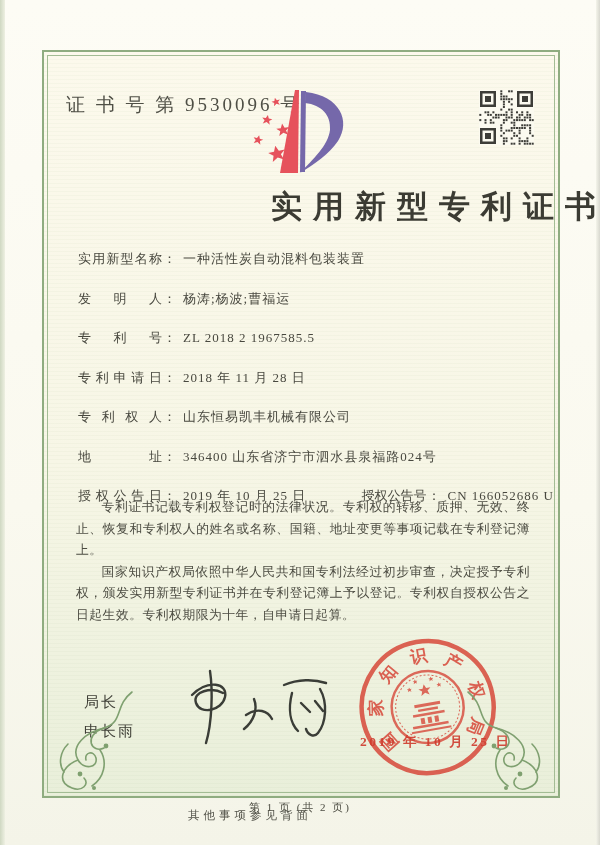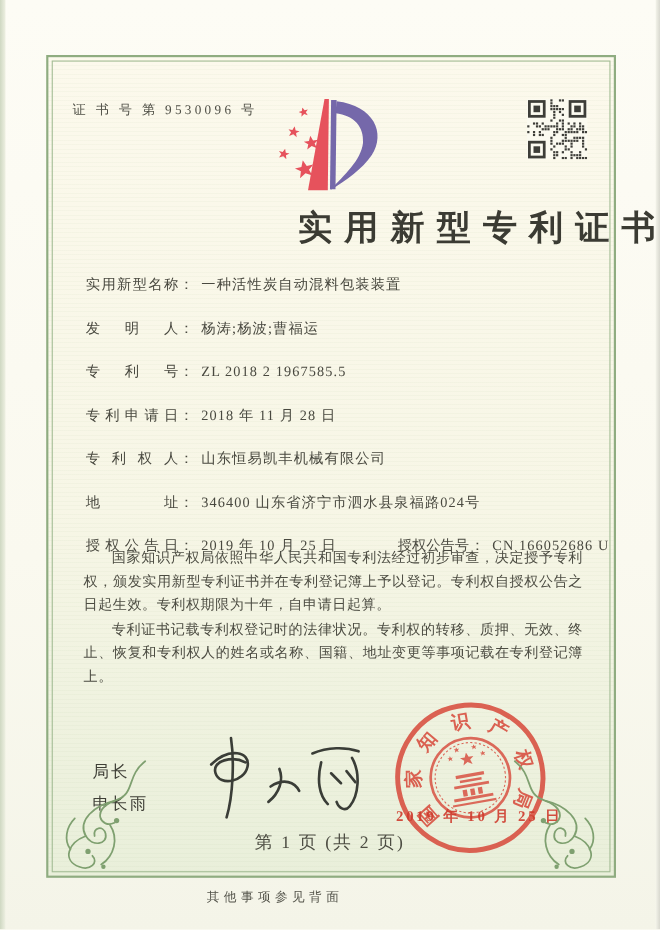--- a/index.html
+++ b/index.html
@@ -10,42 +10,42 @@
   .edge-left { position:absolute; left:0; top:0; width:5px; height:100%;
                background:linear-gradient(90deg,#cfd8c2,#eef0e2); }
   .edge-right { position:absolute; right:0; top:0; width:4px; height:100%;
                 background:linear-gradient(270deg,#d8d8cf,#f4f4ea); }
   .frame { position:absolute; left:42px; top:50px; width:518px; height:748px;
            border:2px solid #8fac80;
            background:
              repeating-linear-gradient(0deg, rgba(140,170,120,0.05) 0 1px, transparent 1px 4px),
              linear-gradient(180deg,#fcf9ec 0%,#f7f6e6 55%,#e9efda 100%); }
   .frame-inner { position:absolute; inset:3px; border:1px solid #a3bc94; pointer-events:none; }
-  .cert-no { position:absolute; left:66px; top:92px; font-size:12px; letter-spacing:3px; color:#4f4f46; }
+  .cert-no { position:absolute; left:66px; top:92px; font-size:19px; letter-spacing:3px; color:#4f4f46; }
   .logo { position:absolute; left:243px; top:82px; }
   .qr { position:absolute; left:479px; top:90px; }
   .title { position:absolute; left:12px; top:186px; width:595px; text-align:right;
            font-size:31px; font-weight:bold; letter-spacing:11px; color:#3b3b33; }
   .fields { position:absolute; left:78px; top:250px; width:452px; font-size:13px; color:#48483f; }
   .field-row { margin-bottom:21.5px; white-space:nowrap; }
   .flabel { display:inline-block; width:84px; text-align:justify; text-align-last:justify; letter-spacing:0; }
   .fcolon { margin-left:1px; }
   .fvalue { margin-left:7px; letter-spacing:1px; }
   .grant-row .grp2 { margin-left:52px; }
   .paras { position:absolute; left:76px; top:497px; width:454px; font-size:12.8px;
            line-height:21.6px; color:#4c4c42; text-align:justify; letter-spacing:0.5px; }
   .paras p { text-indent:2em; }
   .director { position:absolute; left:84px; top:688px; font-size:15px; color:#3e3e36;
               line-height:29px; letter-spacing:2px; }
   .signature { position:absolute; left:168px; top:665px; }
   .seal { position:absolute; left:353px; top:632px; transform:rotate(-10deg); opacity:0.92; }
   .seal-date { position:absolute; left:360px; top:733px; font-size:13.5px; letter-spacing:2.5px;
                color:#cf3b2d; font-weight:bold; opacity:0.9; }
-  .page-footer { position:absolute; left:0; top:756px; width:600px; text-align:center;
-                 font-size:16px; letter-spacing:2px; color:#4c4c42; }
+  .page-footer { position:absolute; left:0; top:800px; width:600px; text-align:center;
+                 font-size:11px; letter-spacing:2px; color:#4c4c42; }
   .back-note { position:absolute; left:0; top:808px; width:500px; text-align:center;
                font-size:11.5px; letter-spacing:4px; color:#53534a; }
   .corner { position:absolute; }
   .corner-bl { left:44px; top:688px; }
   .corner-br { right:44px; top:688px; transform:scaleX(-1); }
 </style>
 </head>
 <body>
 
 <div class="page">
@@ -243,22 +243,22 @@
     <div class="field-row">
       <span class="flabel">地址</span><span class="fcolon">：</span><span class="fvalue">346400 山东省济宁市泗水县泉福路024号</span>
     </div>
     <div class="field-row grant-row">
       <span class="grp1"><span class="flabel">授权公告日</span><span class="fcolon">：</span><span class="fvalue">2019 年 10 月 25 日</span></span>
       <span class="grp2"><span>授权公告号</span><span class="fcolon">：</span><span class="fvalue">CN 166052686 U</span></span>
     </div>
   </div>
 
   <div class="paras">
+    <p>专利证书记载专利权登记时的法律状况。专利权的转移、质押、无效、终止、恢复和专利权人的姓名或名称、国籍、地址变更等事项记载在专利登记簿上。</p>
     <p>国家知识产权局依照中华人民共和国专利法经过初步审查，决定授予专利权，颁发实用新型专利证书并在专利登记簿上予以登记。专利权自授权公告之日起生效。专利权期限为十年，自申请日起算。</p>
-    <p>专利证书记载专利权登记时的法律状况。专利权的转移、质押、无效、终止、恢复和专利权人的姓名或名称、国籍、地址变更等事项记载在专利登记簿上。</p>
   </div>
 
   <div class="director">
     <div>局长</div>
     <div>申长雨</div>
   </div>
 
   <div class="signature">
     <svg width="170" height="92" viewBox="0 0 170 92">
       <g fill="none" stroke="#3a3d37" stroke-width="2.4" stroke-linecap="round" stroke-linejoin="round">

